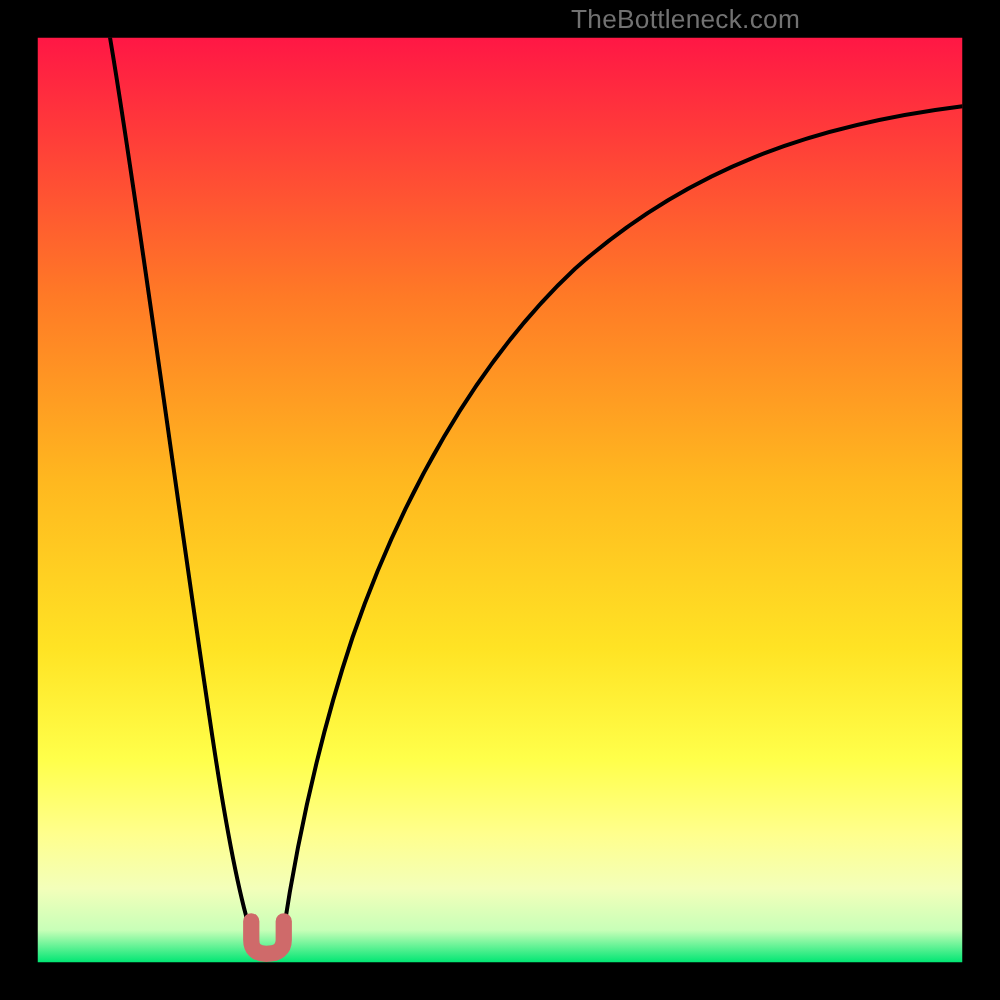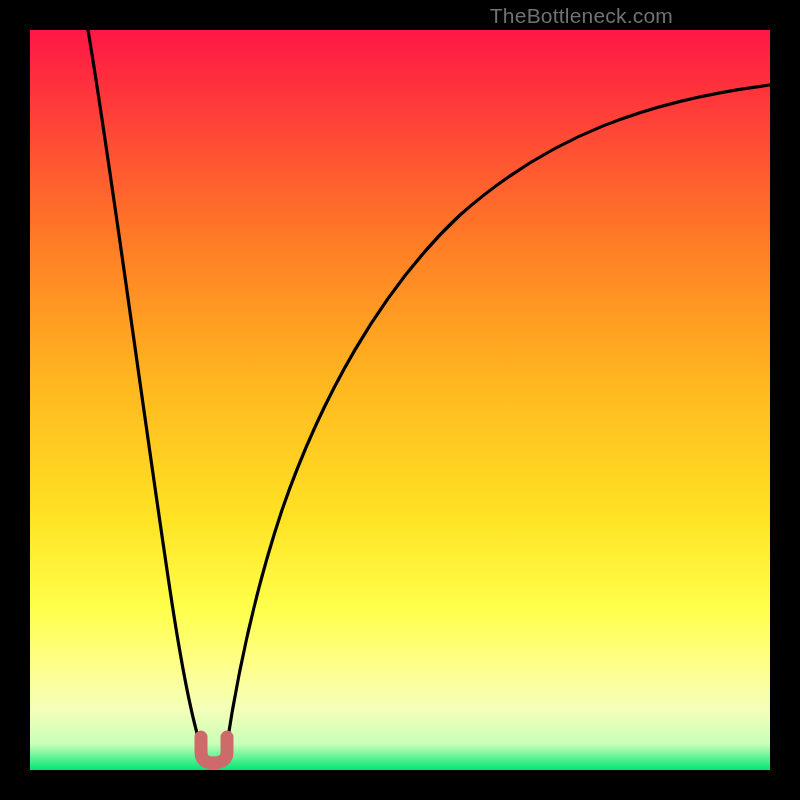--- a/index.html
+++ b/index.html
@@ -9,21 +9,20 @@
     height: 800px;
     overflow: hidden;
     background: #000;
     font-family: Arial, Helvetica, sans-serif;
   }
   .frame {
     width: 652px;
     height: 800px;
     background: #000;
     position: relative;
-    padding-left: 33px;
   }
   .plot {
     position: absolute;
     left: 30px;
     top: 30px;
     width: 740px;
     height: 740px;
   }
   .watermark {
     position: absolute;

